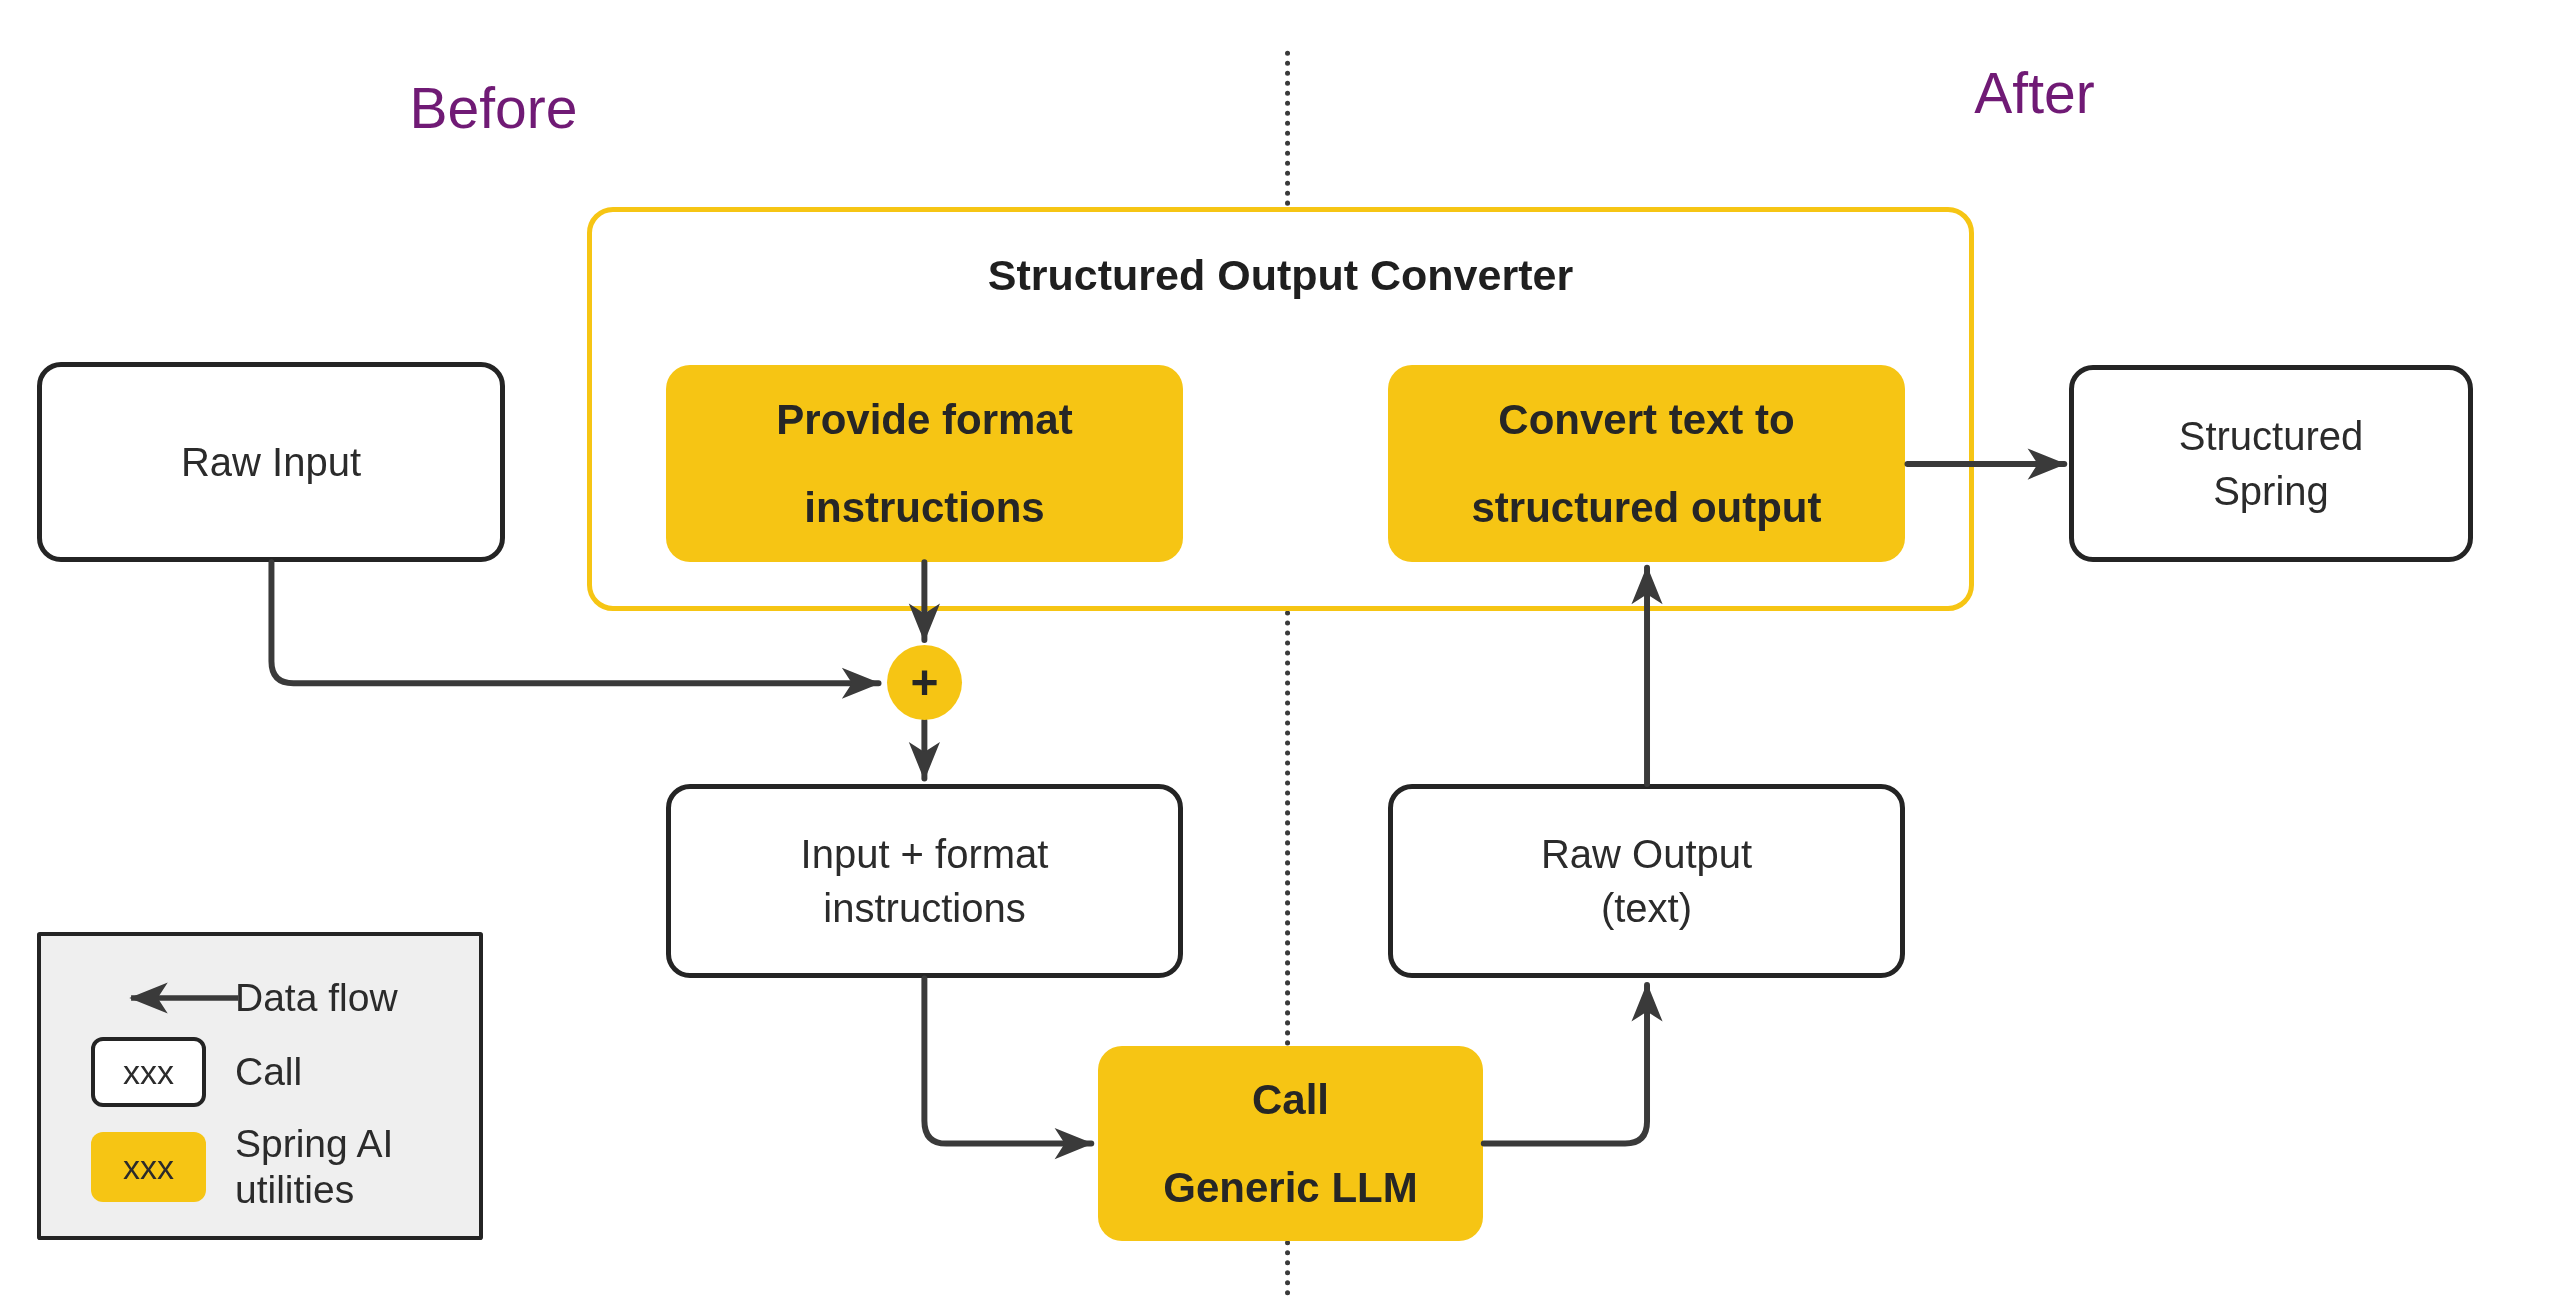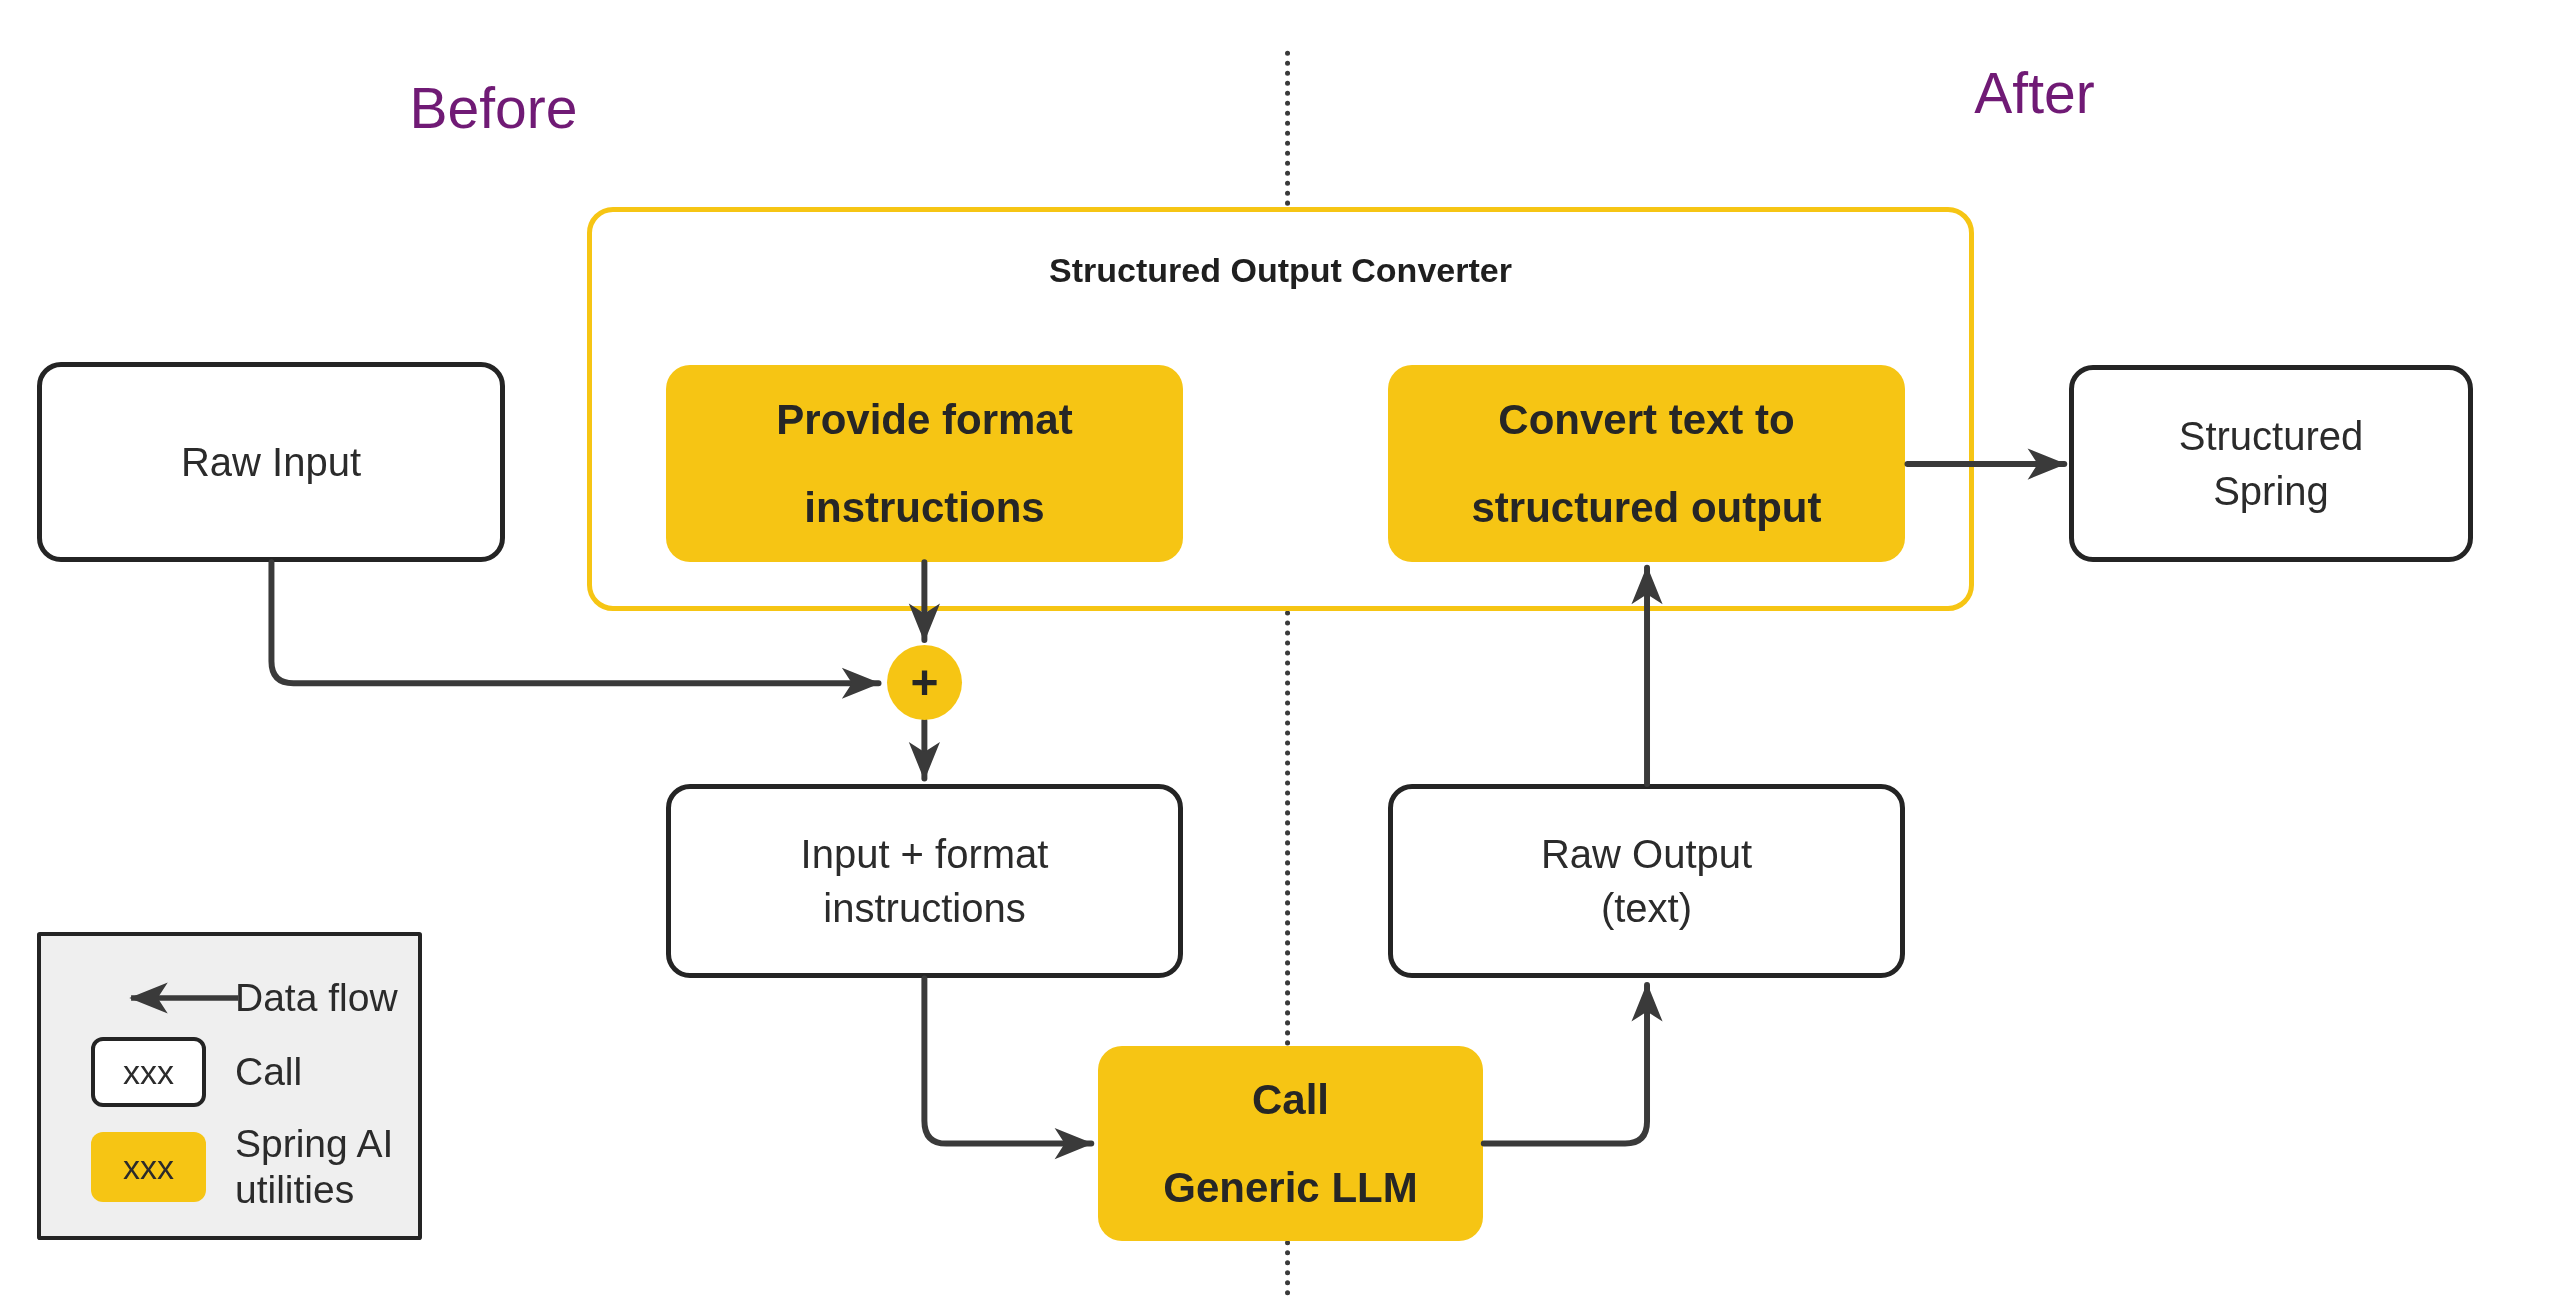--- a/index.html
+++ b/index.html
@@ -27,36 +27,36 @@
   .yellow-node{
     background:var(--yellow);border-radius:24px;font-size:42px;font-weight:bold;
     color:#262626;z-index:3;gap:30px;
   }
   #converter-box{
     position:absolute;left:587px;top:207px;width:1387px;height:404px;box-sizing:border-box;
     background:#ffffff;border:5.5px solid var(--yellow);border-radius:26px;z-index:1;
   }
   #converter-title{
     position:absolute;left:0;top:39px;width:100%;text-align:center;
-    font-size:34px;font-weight:bold;color:#1f1f1f;
+    font-size:43px;font-weight:bold;color:#1f1f1f;
   }
   #raw-input-box{left:37px;top:362px;width:468px;height:200px;}
   #provide-box{left:666px;top:365px;width:517px;height:197px;}
   #convert-box{left:1388px;top:365px;width:517px;height:197px;}
   #structured-output-box{left:2069px;top:365px;width:404px;height:197px;}
   #input-format-box{left:666px;top:784px;width:517px;height:194px;}
   #raw-output-box{left:1388px;top:784px;width:517px;height:194px;}
   #call-llm-box{left:1098px;top:1046px;width:385px;height:195px;}
   #plus-circle{
     position:absolute;left:887px;top:645px;width:75px;height:75px;border-radius:50%;
     background:var(--yellow);z-index:6;display:flex;align-items:center;justify-content:center;
     font-size:48px;font-weight:600;color:#262626;
   }
   #legend-box{
-    position:absolute;left:37px;top:932px;width:385px;height:308px;box-sizing:border-box;
+    position:absolute;left:37px;top:932px;width:446px;height:308px;box-sizing:border-box;
     background:var(--legend-bg);border:4.6px solid var(--border);border-radius:2.8px;z-index:2;
   }
   .legend-label{position:absolute;font-size:39px;color:#2b2b2b;line-height:46px;}
   #legend-arrow-svg{position:absolute;left:46px;top:40px;}
   .legend-chip{
     position:absolute;left:50px;width:115px;height:70px;box-sizing:border-box;border-radius:12px;
     display:flex;align-items:center;justify-content:center;font-size:34px;color:#2b2b2b;
   }
   #legend-data-chip{top:101px;background:#ffffff;border:4.6px solid var(--border);}
   #legend-spring-chip{top:196px;background:var(--yellow);}

